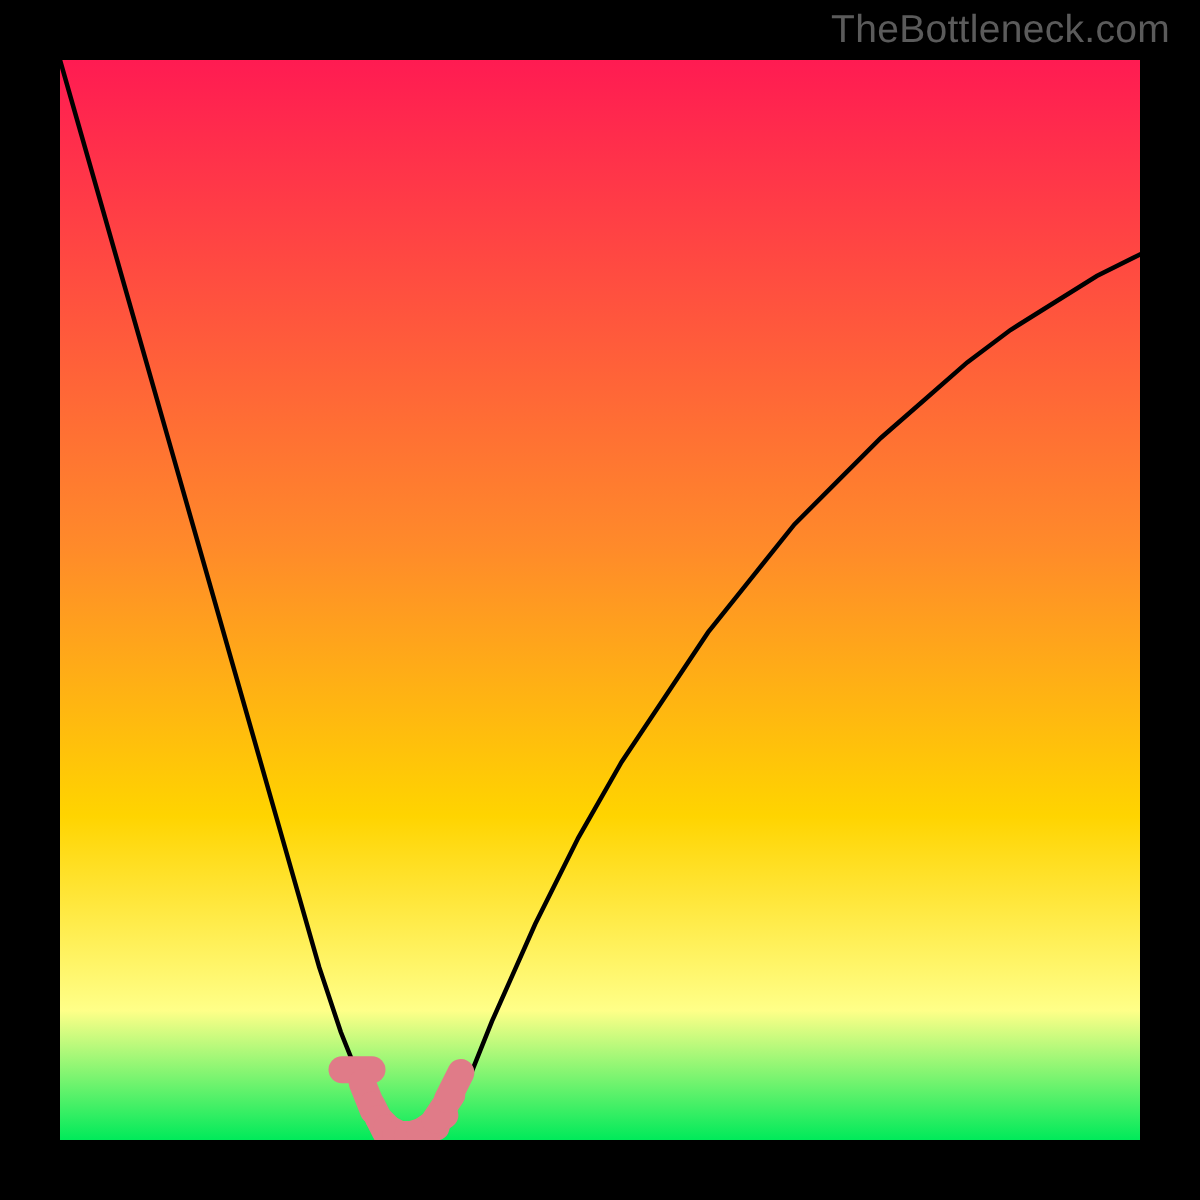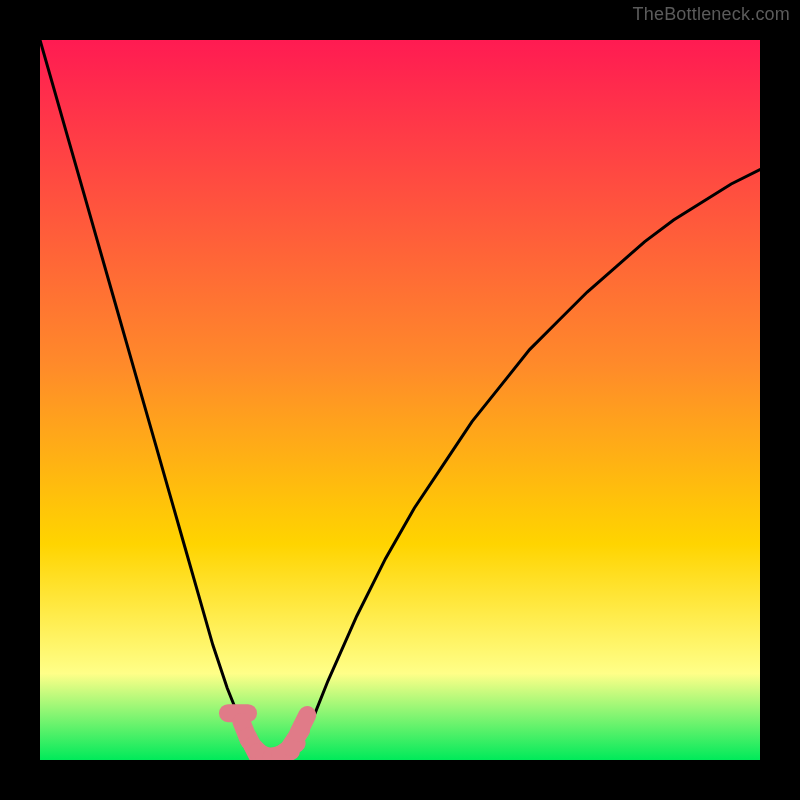--- a/index.html
+++ b/index.html
@@ -14,23 +14,23 @@
     position: absolute;
     top: 0;
     left: 0;
     width: 800px;
     height: 800px;
     background: #000000;
   }
   .watermark {
     position: absolute;
     top: 4px;
-    right: 10px;
+    right: 20px;
     font-family: Arial, Helvetica, sans-serif;
-    font-size: 18px;
+    font-size: 26px;
     color: #5b5b5b;
     letter-spacing: 0.2px;
     font-weight: 400;
     user-select: none;
   }
   .plot-wrap {
     position: absolute;
     left: 40px;
     top: 40px;
     width: 720px;

